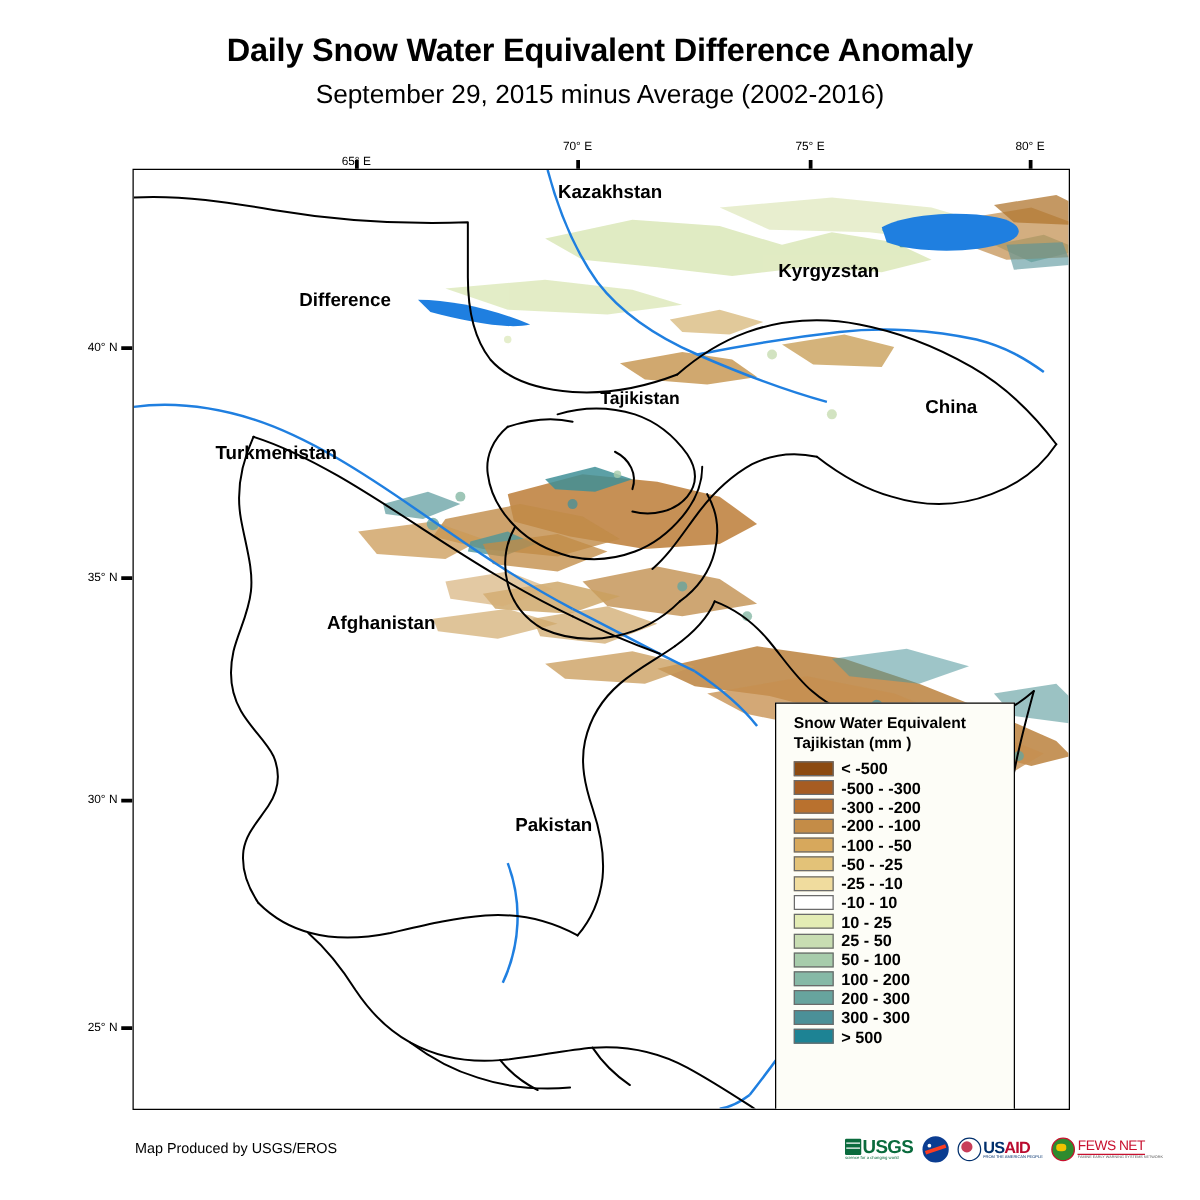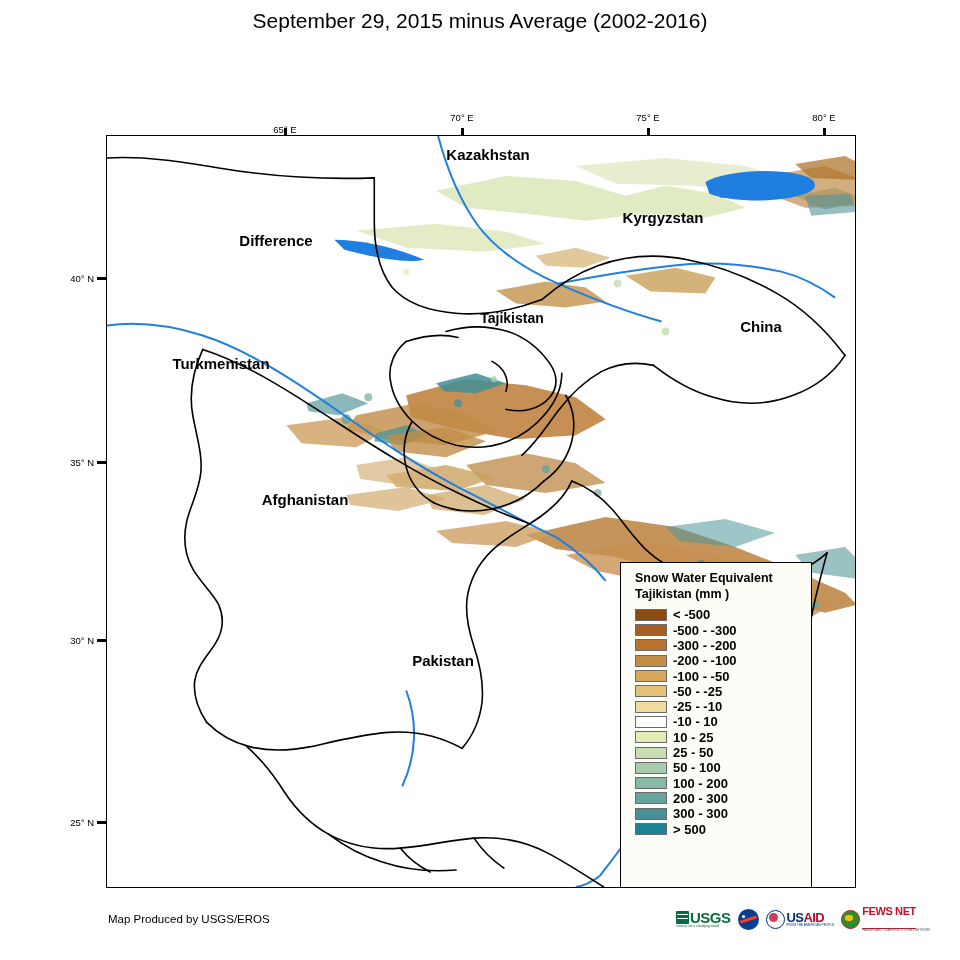--- a/index.html
+++ b/index.html
@@ -52,30 +52,31 @@
   .usaid-seal{width:17px;height:17px;border-radius:50%;background:#fff;border:1.6px solid #002f6c;position:relative;}
   .usaid-seal::before{content:"";position:absolute;left:2px;top:2px;width:9px;height:9px;background:#ba0c2f;border-radius:50%;opacity:.8;}
   .usaid-word{font-size:13px;font-weight:bold;letter-spacing:-0.6px;line-height:1;}
   .usaid-us{color:#002f6c;}
   .usaid-aid{color:#ba0c2f;}
   .usaid-tag{font-size:3.2px;color:#002f6c;letter-spacing:0;}
 
   .fews-logo{display:flex;align-items:center;gap:2px;}
   .fews-globe{width:17px;height:17px;border-radius:50%;background:#2e8b2e;border:1.5px solid #c8102e;position:relative;overflow:hidden;}
   .fews-globe::before{content:"";position:absolute;left:3px;top:4px;width:8px;height:6px;background:#f2c200;border-radius:40%;}
-  .fews-word{font-size:11px;font-weight:bold;color:#c8102e;letter-spacing:-0.4px;line-height:1;
-    border-bottom:1.4px solid #c8102e;padding-bottom:11px;}
+  .fews-word{font-size:11px;font-weight:normal;color:#c8102e;letter-spacing:-0.4px;line-height:1;
+    border-bottom:1.4px solid #c8102e;padding-bottom:0;}
   .fews-tag{font-size:3px;color:#555;}
 
   .col-stack{display:flex;flex-direction:column;align-items:flex-start;line-height:1;}
 </style>
 </head>
 <body>
 
 <div id="title-block">
+  <div id="main-title">Daily Snow Water Equivalent Difference Anomaly</div>
   <div id="sub-title">September 29, 2015 minus Average (2002-2016)</div>
 </div>
 
 <div id="axis-labels">
     <div class="lon-label" style="left: 285px; top: 124px;">65° E</div>
     <div class="tick-mark" style="left: 284px; top: 128px; width: 2.5px; height: 9px;"></div>
     <div class="lon-label" style="left: 462px; top: 112px;">70° E</div>
     <div class="tick-mark" style="left: 461px; top: 128px; width: 2.5px; height: 9px;"></div>
     <div class="lon-label" style="left: 648px; top: 112px;">75° E</div>
     <div class="tick-mark" style="left: 647px; top: 128px; width: 2.5px; height: 9px;"></div>

